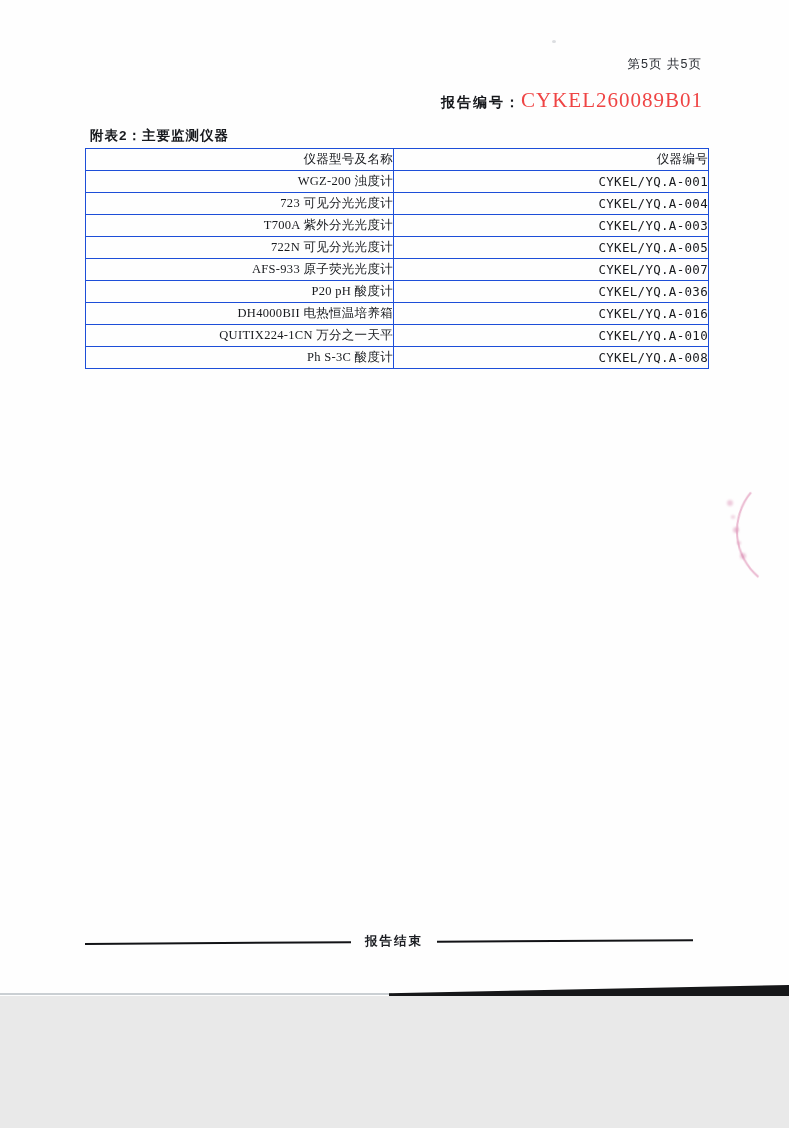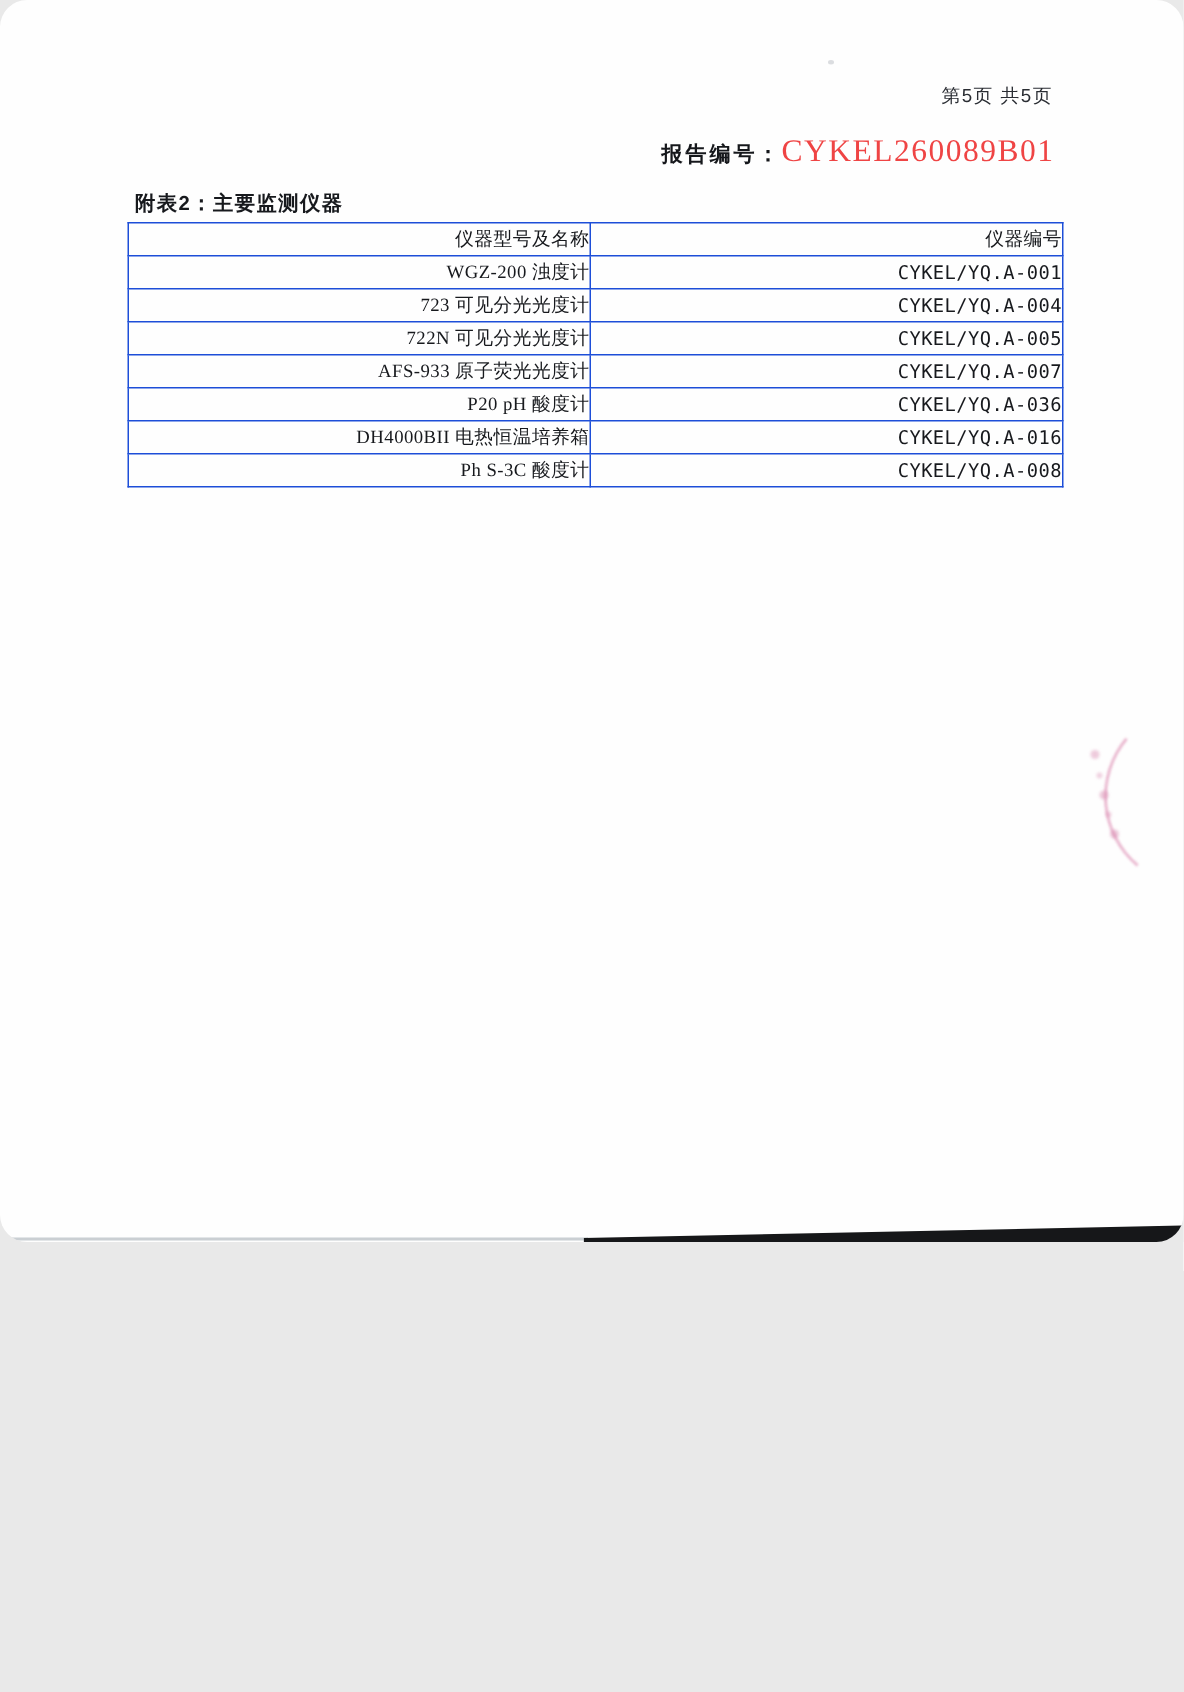--- a/index.html
+++ b/index.html
@@ -1,24 +1,23 @@
 <!DOCTYPE html>
 <html><head>
 <meta charset="utf-8">
 <style>
   html,body{margin:0;padding:0;background:#e9e9e9;}
   .page{
     position:relative;
-    width:789px;height:828px;
+    width:789px;height:996px;
     margin:0 auto;
     background:#fefefe;
     overflow:hidden;
     font-family:"Liberation Sans",sans-serif;
     color:#1d1f24;
-    border-radius:18px;
   }
   
   .page-indicator{
     position:absolute;top:56px;right:87px;
     font-size:12.5px;letter-spacing:1px;color:#2a2d33;
   }
   .report-no{
     position:absolute;top:88px;right:86px;
     white-space:nowrap;
   }
@@ -149,34 +148,42 @@
     <tbody>
         <tr>
           <td class="model">WGZ-200 浊度计</td>
           <td class="code">CYKEL/YQ.A-001</td>
         </tr>
         <tr>
           <td class="model">723 可见分光光度计</td>
           <td class="code">CYKEL/YQ.A-004</td>
         </tr>
         <tr>
+          <td class="model">T700A 紫外分光光度计</td>
+          <td class="code">CYKEL/YQ.A-003</td>
+        </tr>
+        <tr>
           <td class="model">722N 可见分光光度计</td>
           <td class="code">CYKEL/YQ.A-005</td>
         </tr>
         <tr>
           <td class="model">AFS-933 原子荧光光度计</td>
           <td class="code">CYKEL/YQ.A-007</td>
         </tr>
         <tr>
           <td class="model">P20 pH 酸度计</td>
           <td class="code">CYKEL/YQ.A-036</td>
         </tr>
         <tr>
           <td class="model">DH4000BII 电热恒温培养箱</td>
           <td class="code">CYKEL/YQ.A-016</td>
+        </tr>
+        <tr>
+          <td class="model">QUITIX224-1CN 万分之一天平</td>
+          <td class="code">CYKEL/YQ.A-010</td>
         </tr>
         <tr>
           <td class="model">Ph S-3C 酸度计</td>
           <td class="code">CYKEL/YQ.A-008</td>
         </tr>
       </tbody>
   </table>
 
   <div class="footer">
     <span class="rule left"></span>

